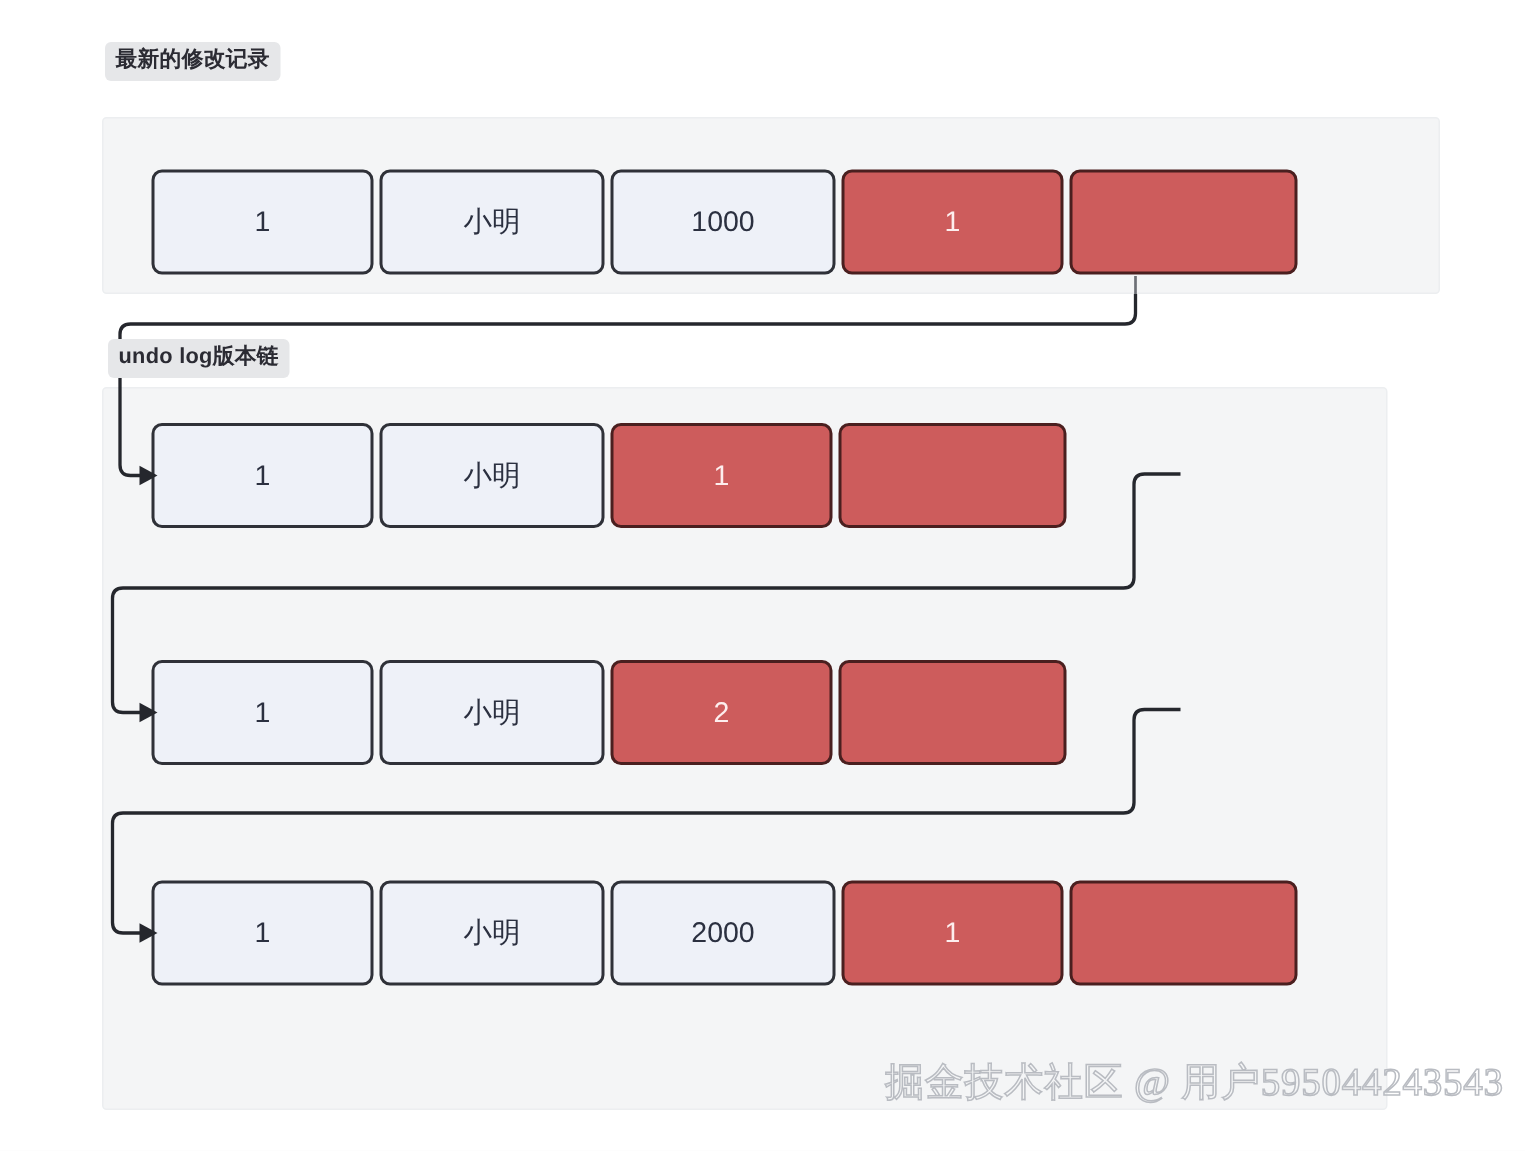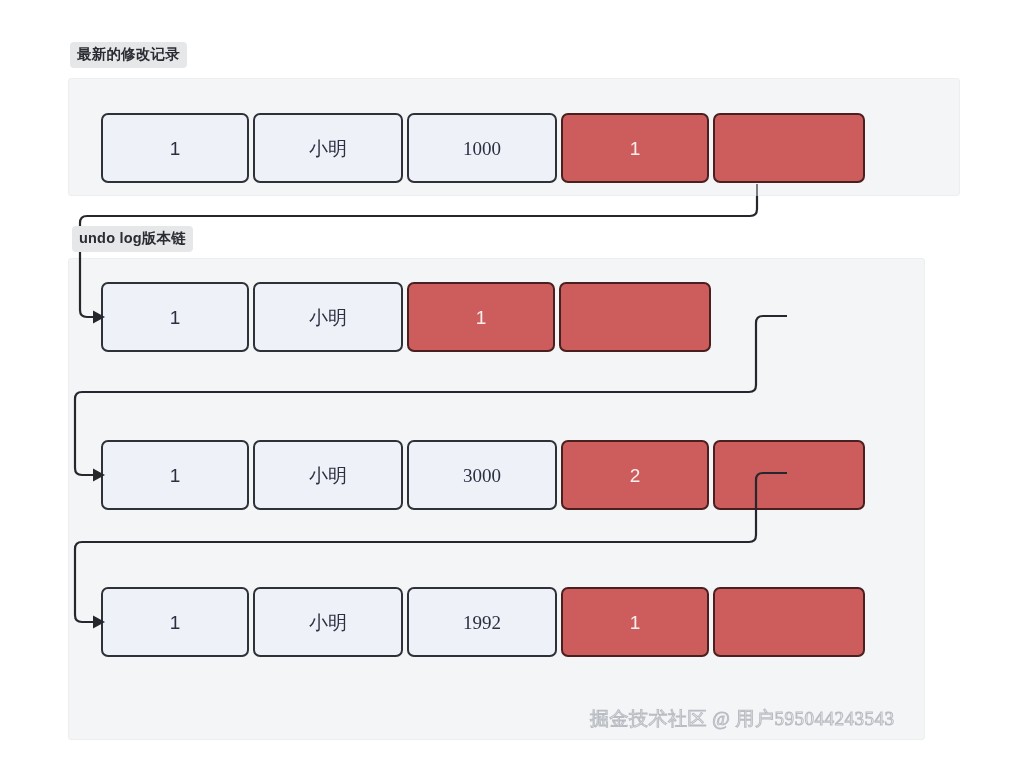--- a/index.html
+++ b/index.html
@@ -46,21 +46,21 @@
     color: #2b2b33;
     font-size: 14.5px;
     font-weight: 700;
     line-height: 1;
     padding: 5px 7px 6px 7px;
     border-radius: 4px;
     letter-spacing: 0.2px;
     white-space: nowrap;
     z-index: 6;
   }
-  #tag-latest { left: 70px; top: 42px; text-align: center; }
+  #tag-latest { left: 70px; top: 28px; text-align: center; }
   #tag-undo   { left: 72px; top: 226px; text-align: center; }
 
   
   .row {
     position: absolute;
     display: flex;
     gap: 4px;
     z-index: 4;
   }
   #row-0 { left: 101px; top: 113px; }
@@ -85,42 +85,42 @@
     color: #2b3040;
     border-color: #2f3138;
   }
   .cell.red {
     background: #cd5c5c;
     color: #fdeeee;
     border-color: #4a1f1f;
   }
   .w-id    { width: 148px; }
   .w-name  { width: 150px; font-family: Liberation Serif, serif; }
-  .w-money { width: 150px; font-family: Liberation Serif, serif; }
+  .w-money { width: 150px; }
   .w-ver   { width: 148px; }
   .w-ptr   { width: 152px; }
 
   
   #connectors {
     position: absolute;
     left: 0; top: 0;
     width: 1018px; height: 767px;
     z-index: 5;
     pointer-events: none;
   }
   #connectors path { fill: none; stroke: #25272d; stroke-width: 2.2; }
   #connectors .thin { stroke: #6d7076; stroke-width: 1.8; }
   #connectors .head { fill: #25272d; stroke: none; }
 
   
   #watermark {
     position: absolute;
     left: 590px;
     top: 709px;
-    font-size: 19px;
+    font-size: 26px;
     line-height: 1;
     font-family: "Liberation Serif", "DejaVu Serif", serif;
     color: rgba(255,255,255,0.0);
     -webkit-text-stroke: 1px #b9bcc2;
     white-space: nowrap;
     z-index: 9;
     letter-spacing: 0.5px;
   }
 </style>
 </head>
@@ -145,29 +145,28 @@
   <div class="row" id="row-1">
     <div class="cell light w-id">1</div>
     <div class="cell light w-name">小明</div>
     <div class="cell red   w-ver">1</div>
     <div class="cell red   w-ptr"></div>
   </div>
 
   <div class="row" id="row-2">
     <div class="cell light w-id">1</div>
     <div class="cell light w-name">小明</div>
-    <div class="cell light w-money">3000</div>
     <div class="cell red   w-ver">2</div>
     <div class="cell red   w-ptr"></div>
   </div>
 
   <div class="row" id="row-3">
     <div class="cell light w-id">1</div>
     <div class="cell light w-name">小明</div>
-    <div class="cell light w-money">1992</div>
+    <div class="cell light w-money">2000</div>
     <div class="cell red   w-ver">1</div>
     <div class="cell red   w-ptr"></div>
   </div>
 
   <svg id="connectors" viewBox="0 0 1018 767">
 
     <g>
       <path class="thin" d="M 757 184 L 757 208"></path>
       <path d="M 757 196 L 757 209 Q 757 216 750 216 L 87 216 Q 80 216 80 223 L 80 310 Q 80 317 87 317 L 95 317"></path>
       <path class="head" d="M 93 310.5 L 105 317 L 93 323.5 Z"></path>

